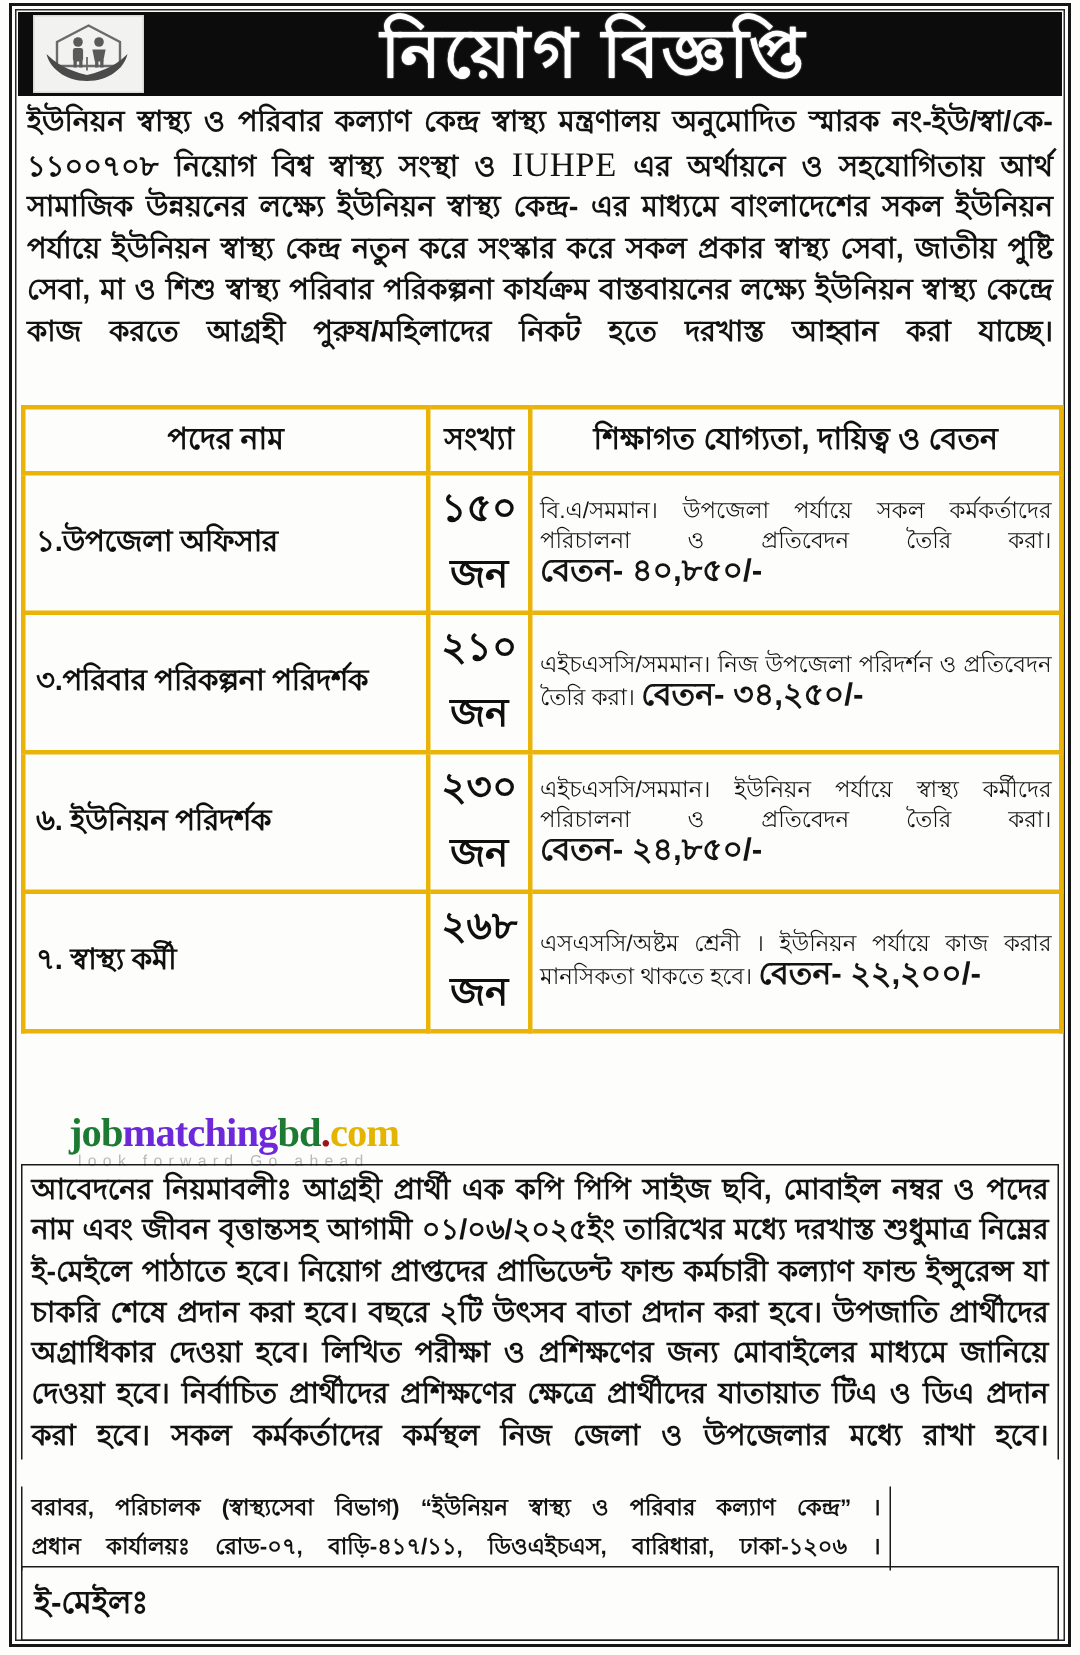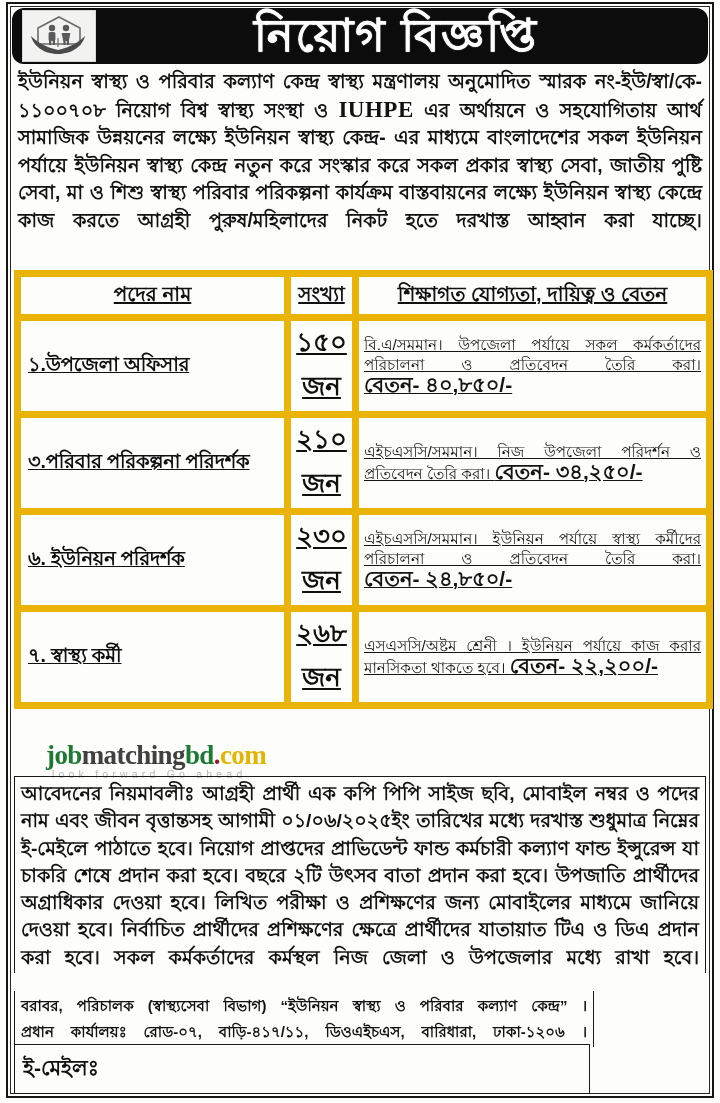--- a/index.html
+++ b/index.html
@@ -44,21 +44,20 @@
     position: absolute;
     left: 12px;
     top: 8px;
     width: 696px;
     height: 56px;
     background: #0c0c0c;
     display: flex;
     align-items: center;
     box-sizing: border-box;
     overflow: hidden;
-    border-radius: 12px;
   }
   .logo-box {
     width: 74px;
     height: 52px;
     margin-left: 10px;
     background: #f2f2f0;
     border: 1px solid #d8d8d4;
     box-sizing: border-box;
     display: flex;
     align-items: center;
@@ -92,38 +91,37 @@
     text-align-last: justify;
     color: #121212;
     font-weight: 600;
     padding: 0 4px;
     box-sizing: border-box;
     word-spacing: 1px;
   }
   .intro .iuhpe {
     font-family: "Liberation Serif", "DejaVu Serif", serif;
     font-size: 23px;
-    font-weight: 700;
+    font-weight: 400;
     letter-spacing: 0.5px;
   }
   
   .job-table {
     position: absolute;
     left: 14px;
     top: 270px;
     width: 692px;
     border-collapse: collapse;
     table-layout: fixed;
     font-family: "Liberation Sans", "DejaVu Sans", sans-serif;
   }
   .job-table th, .job-table td {
-    border: 7px solid #eab308;
+    border: 3px solid #eab308;
     box-sizing: border-box;
     vertical-align: middle;
-    text-decoration: underline;
   }
   .job-table thead th {
     height: 44px;
     font-size: 20px;
     font-weight: 700;
     color: #101010;
     text-align: center;
     padding: 0 4px;
   }
   .col-post   { width: 270px; }
@@ -167,21 +165,21 @@
     top: 742px;
     font-family: "Liberation Serif", "DejaVu Serif", serif;
     font-size: 27px;
     font-weight: 700;
     letter-spacing: -0.6px;
     line-height: 1;
     white-space: nowrap;
     pointer-events: none;
   }
   .wm-job   { color: #1d7a33; }
-  .wm-match { color: #404040; }
+  .wm-match { color: #6d28d9; }
   .wm-bd    { color: #1d7a33; }
   .wm-dot   { color: #9c1420; }
   .wm-com   { color: #e3b400; }
   .watermark-tagline {
     position: absolute;
     left: 52px;
     top: 768px;
     font-family: "Liberation Sans", "DejaVu Sans", sans-serif;
     font-size: 10.5px;
     letter-spacing: 4.2px;
@@ -226,21 +224,21 @@
   }
   .address-line {
     text-align: justify;
     text-align-last: justify;
     white-space: nowrap;
   }
   .email-block {
     position: absolute;
     left: 14px;
     top: 1044px;
-    width: 576px;
+    width: 692px;
     height: 50px;
     border: 1px solid #1a1a1a;
     box-sizing: border-box;
     display: flex;
     align-items: center;
     padding-left: 8px;
     overflow: hidden;
   }
   .email-label {
     font-family: "Liberation Sans", "DejaVu Sans", sans-serif;

